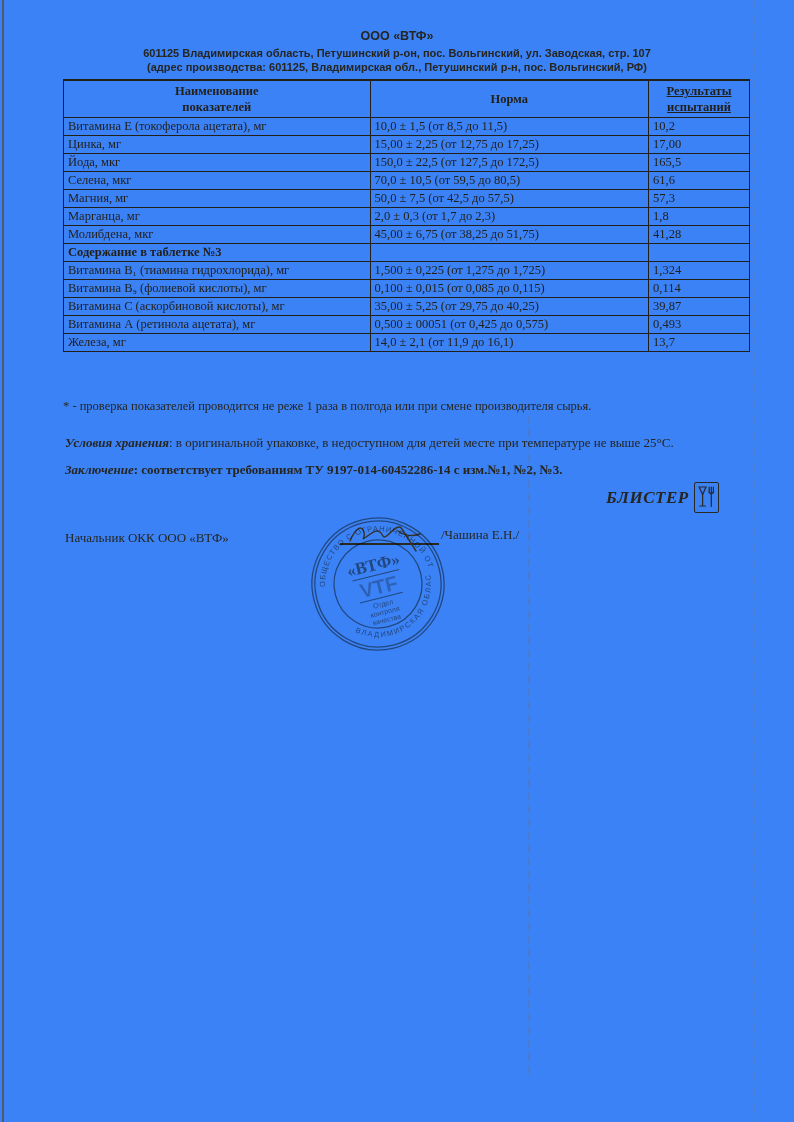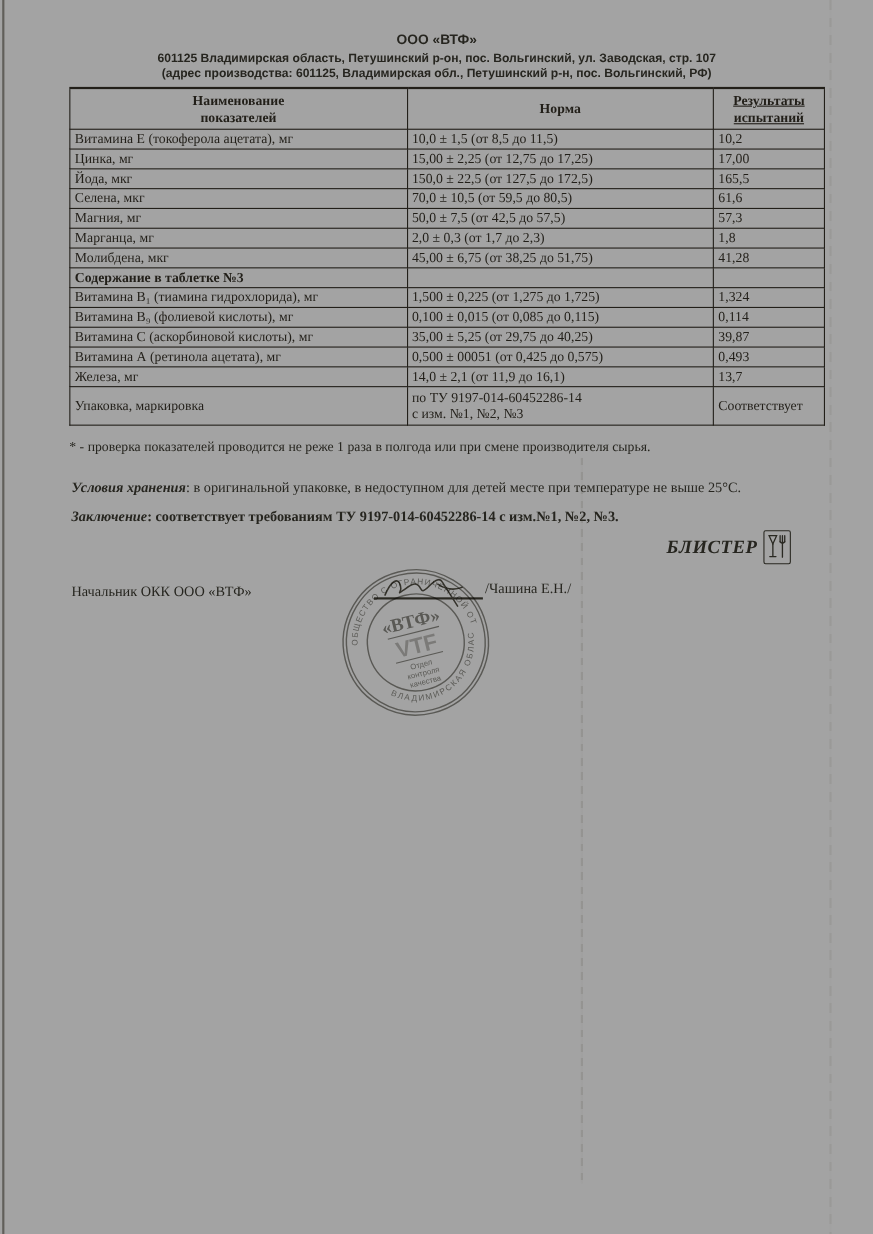--- a/index.html
+++ b/index.html
@@ -1,18 +1,18 @@
 <!DOCTYPE html>
 <html><head>
 <meta charset="utf-8">
 <style>
   html,body{margin:0;padding:0;background:#e8e7e3;}
   .page{
     position:relative;width:794px;height:1122px;margin:0 auto;
-    background:#a3a3a3;overflow:hidden;
+    background:#3b82f6;overflow:hidden;
     font-family:"Liberation Serif","DejaVu Serif",serif;
     color:#26251f;
   }
   
   .edge-line{position:absolute;left:2px;top:0;width:2px;height:1122px;background:#56544e;opacity:.85;}
   .streak-mid{position:absolute;left:528px;top:416px;width:2px;height:660px;
     background:repeating-linear-gradient(to bottom,rgba(110,108,100,.28) 0 7px,rgba(110,108,100,.05) 7px 13px);}
   .streak-right{position:absolute;left:754px;top:0;width:2px;height:1122px;
     background:repeating-linear-gradient(to bottom,rgba(120,118,110,.22) 0 9px,rgba(120,118,110,.04) 9px 16px);}
   
@@ -138,26 +138,20 @@
     </tr>
         <tr>
       <td class="c-name">Витамина А (ретинола ацетата), мг</td>
       <td class="c-norm">0,500 ± 00051 (от 0,425 до 0,575)</td>
       <td class="c-result">0,493</td>
     </tr>
         <tr>
       <td class="c-name">Железа, мг</td>
       <td class="c-norm">14,0 ± 2,1 (от 11,9 до 16,1)</td>
       <td class="c-result">13,7</td>
-    </tr>
-        <tr class="tall">
-      <td class="c-name">Упаковка, маркировка</td>
-      <td class="c-norm">по ТУ 9197-014-60452286-14
-с изм. №1, №2, №3</td>
-      <td class="c-result">Соответствует</td>
     </tr>
       </tbody>
   </table>
 
   <div class="footnote">* - проверка показателей проводится не реже 1 раза в полгода или при смене производителя сырья.</div>
 
   <div class="para storage">
     <span class="lbl-bi">Условия хранения</span><span class="txt-bold" style="font-weight:bold;">​</span><span>: в оригинальной упаковке, в недоступном для детей месте при температуре не выше 25°С.</span>
   </div>
 

